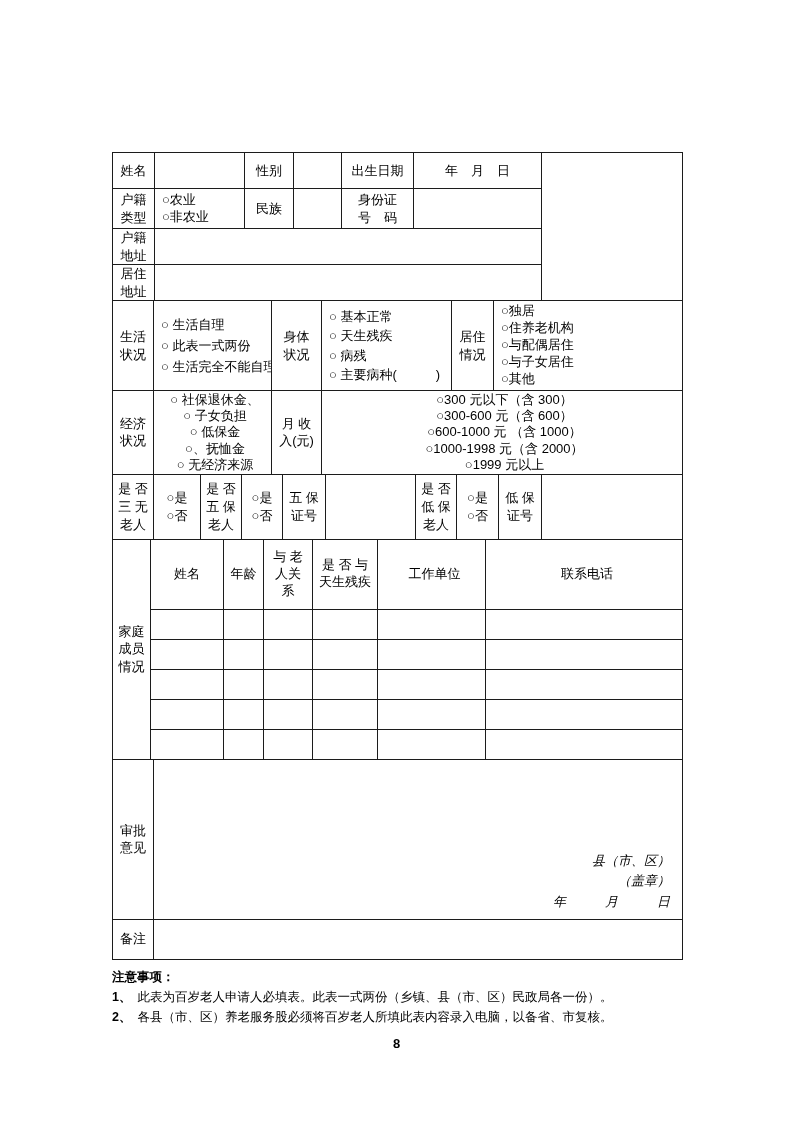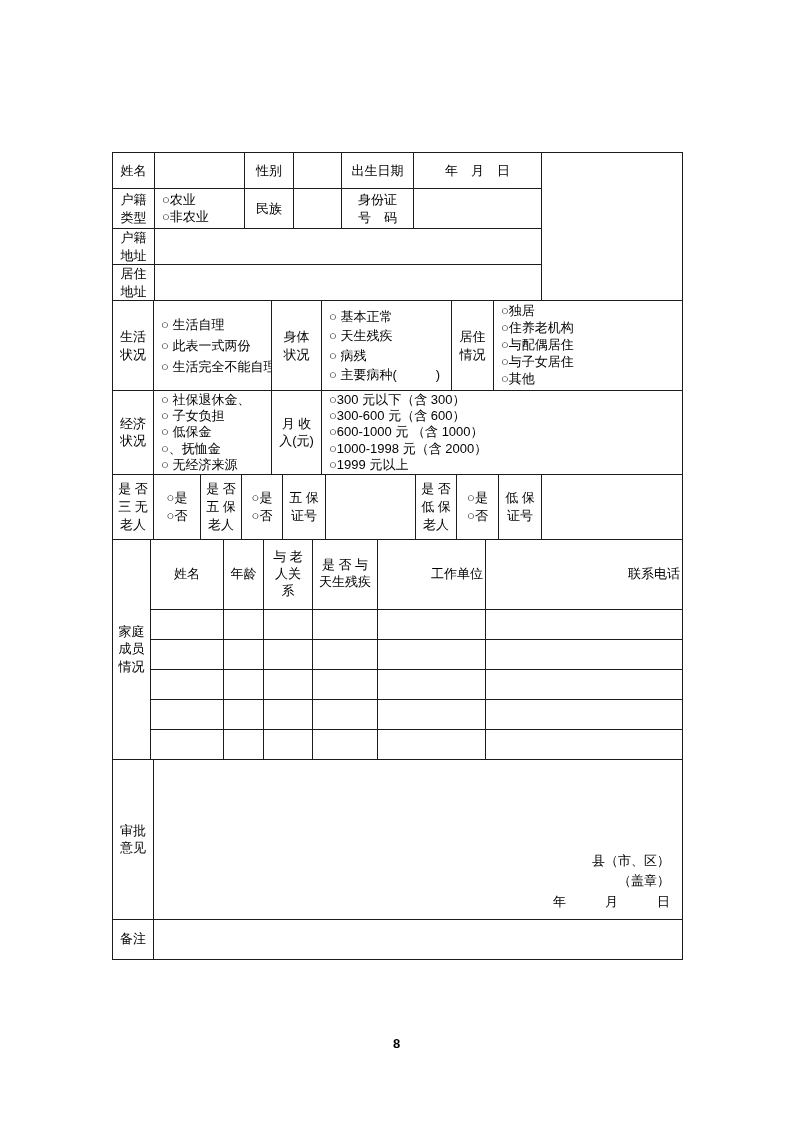--- a/index.html
+++ b/index.html
@@ -18,25 +18,25 @@
   td {
     border:1px solid #1c1c1c; font-size:13px; padding:0 2px;
     vertical-align:middle; overflow:hidden; word-break:break-all;
   }
   .lbl { text-align:center; white-space:pre-line; line-height:1.35; padding:0 1px; }
   .ctr { text-align:center; }
   .opts { padding:1px 2px 1px 7px; }
   .opts div { line-height:1.62; white-space:pre; }
   .opts-4 div { line-height:1.5; }
   .opts-5 div { line-height:1.3; }
-  .opts-e div { line-height:1.24; }
+  .opts-e div { line-height:1.24;text-align:center; }
   .fam-hdr { text-align:center; white-space:pre-line; line-height:1.3; }
-  .fam-hdr-left { text-align:right; padding-left:8px; white-space:pre-line; }
+  .fam-hdr-left { text-align:center; padding-left:8px; white-space:pre-line; }
   .approval-cell { vertical-align:bottom; text-align:right; padding:0 12px 7px 0; }
-  .approval-cell div { line-height:1.55; white-space:pre; }
+  .approval-cell div { line-height:1.55; white-space:pre;font-style:italic; }
   .notes { margin-top:7px; font-size:12.5px; }
   .notes-heading { font-weight:bold; line-height:1.6; }
   .note-item { line-height:1.62; }
   .note-num { font-weight:bold; margin-right:6px; }
   .page-number {
     position:absolute; top:1036px; left:0; width:100%;
     text-align:center; font-size:13px; font-weight:bold;
   }
 </style>
 </head>
@@ -295,18 +295,27 @@
           <col style="width:529px">
         </colgroup>
       <tbody>
           <tr style="height:40px">
         <td class="lbl">备注</td>
         <td></td>
       </tr>
     </tbody>
       </table>
 
+    <div class="notes">
+      <div class="notes-heading">注意事项：</div>
+      <div class="note-item">
+        <span class="note-num">1、</span><span>此表为百岁老人申请人必填表。此表一式两份（乡镇、县（市、区）民政局各一份）。</span>
+      </div>
+      <div class="note-item">
+        <span class="note-num">2、</span><span>各县（市、区）养老服务股必须将百岁老人所填此表内容录入电脑，以备省、市复核。</span>
+      </div>
+    </div>
 
   </div>
 
   <div class="page-number">8</div>
 
 </div>
 
 </body></html>

